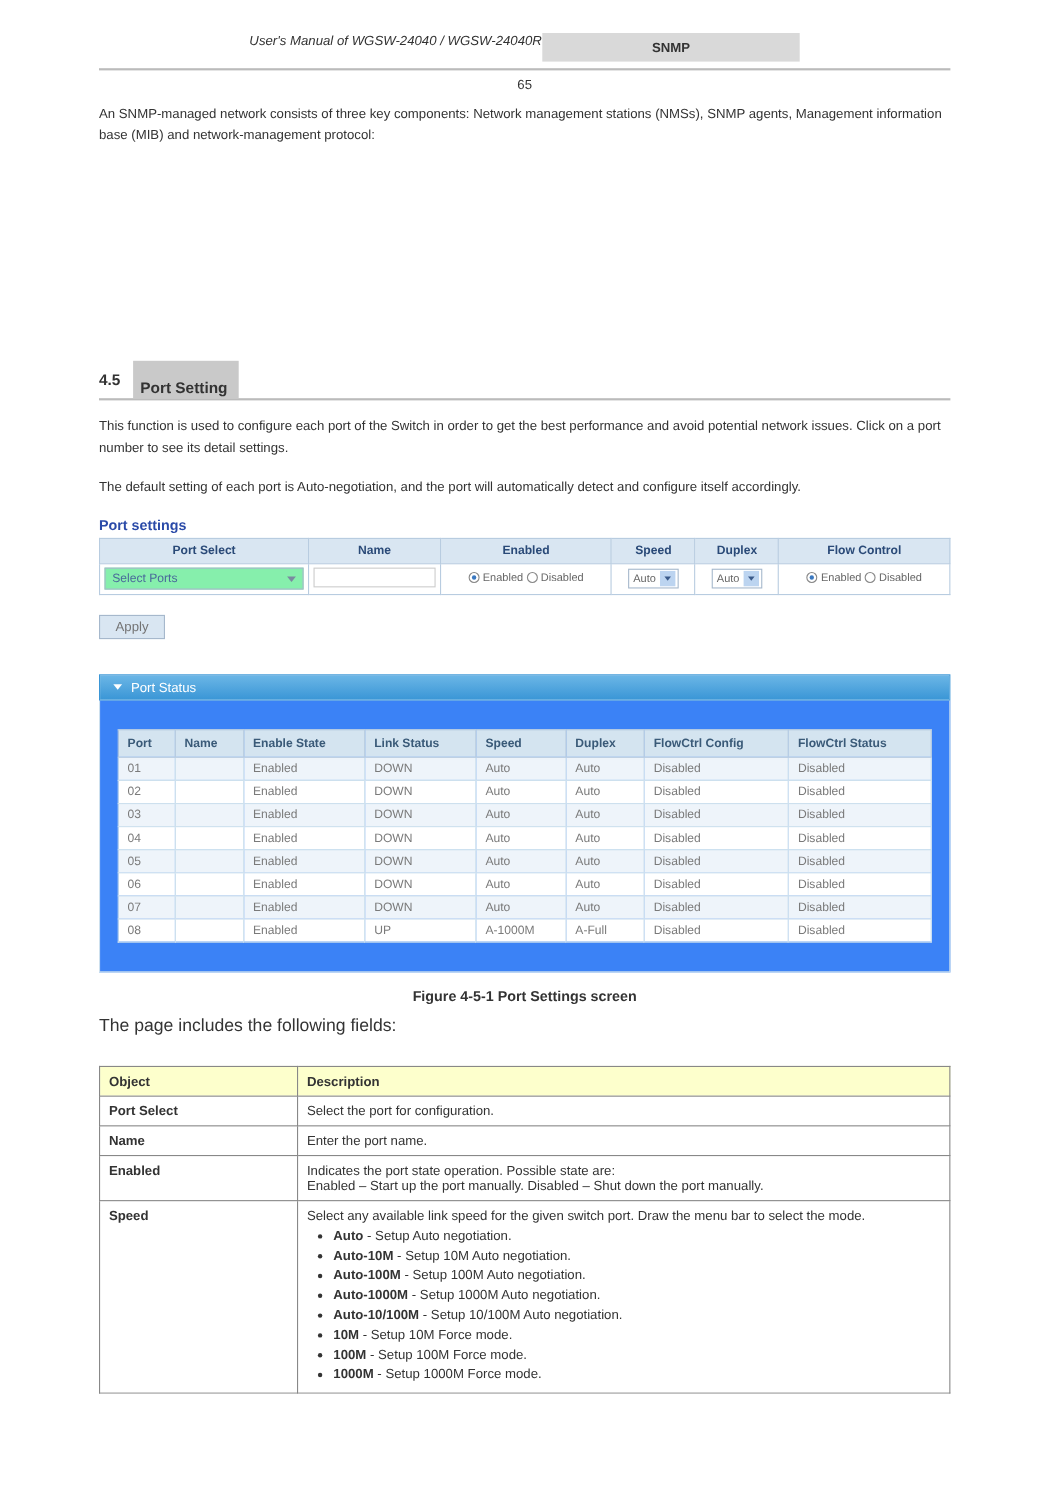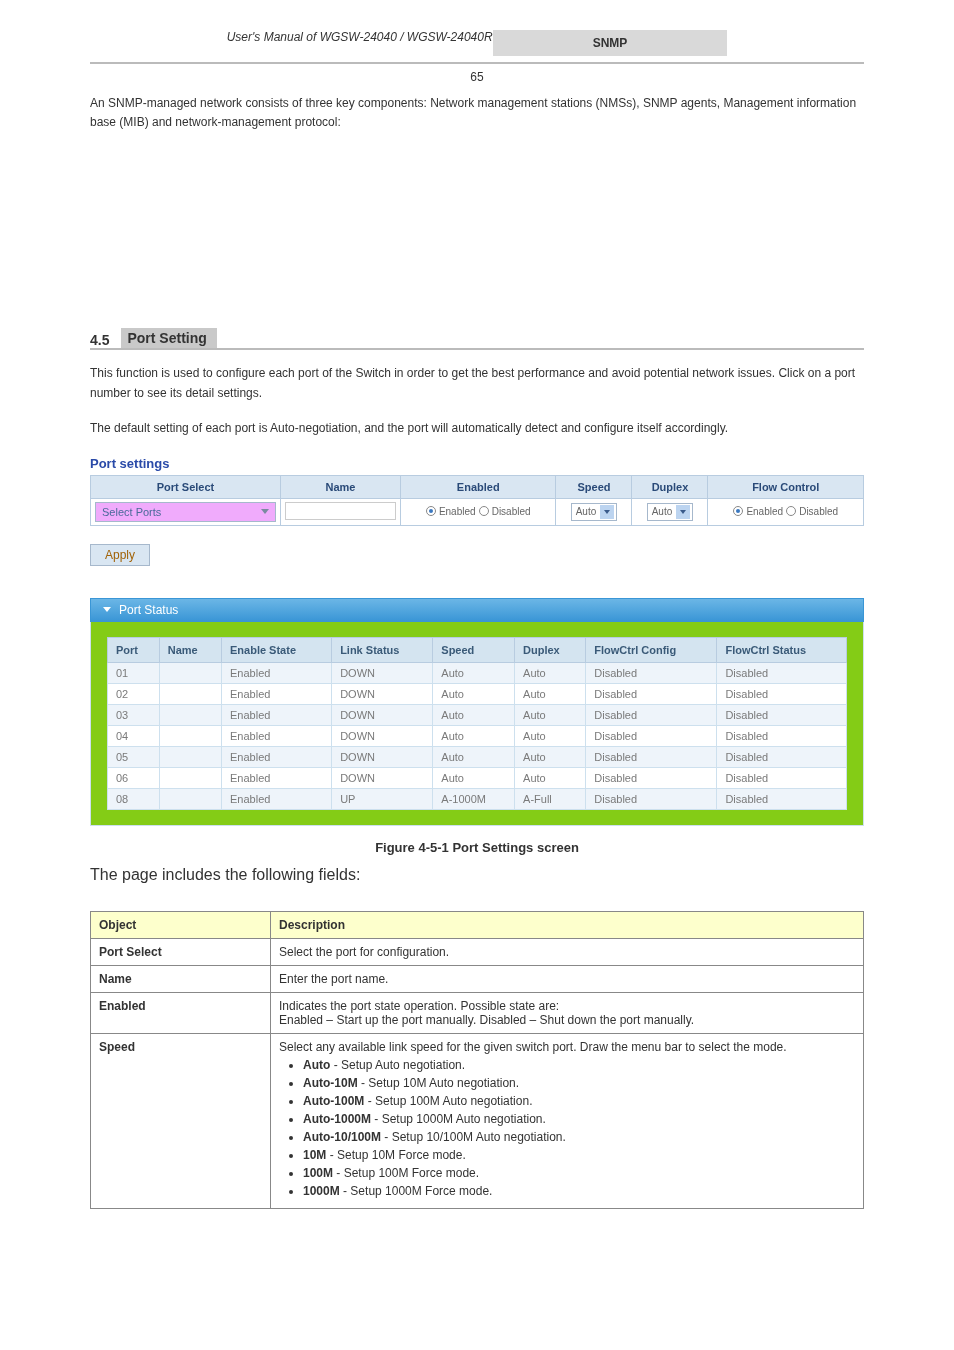--- a/index.html
+++ b/index.html
@@ -26,25 +26,25 @@
     font-size: 12px;
     margin-bottom: 4px;
     font-weight: bold;
   }
   .header-hr { border: none; border-top: 2px solid #bbb; margin: 2px 90px 6px 90px; }
   .header-pagenum { text-align: center; padding: 0 90px; font-size: 12px; color: #333; margin-bottom: 10px; }
 
   .content { padding: 0 90px; }
   .para { font-size: 12px; line-height: 1.6; margin: 10px 0 16px 0; }
 
-  .section-heading-row { display: flex; align-items: flex-end; margin-top: 40px; }
+  .section-heading-row { display: flex; align-items: center; margin-top: 40px; }
   .section-num { font-size: 14px; font-weight: bold; margin-right: 12px; }
   .section-heading-box {
     background: #c9c9c9;
-    padding: 2px 10px 2px 6px;
+    padding: 16px 10px 2px 6px;
     font-size: 14px;
     font-weight: bold;
   }
   .section-heading-hr { border: none; border-top: 2px solid #bbb; margin: 0 0 14px 0; }
 
   .sub-title { color: #2a4aa8; font-weight: bold; font-size: 13px; margin: 18px 0 4px 0; }
 
   
   .ps-table { width: 100%; border-collapse: collapse; border: 1px solid #b8cce0; }
   .ps-table th {
@@ -60,21 +60,21 @@
     border: 1px solid #b8cce0;
     padding: 3px 4px;
     text-align: center;
     font-size: 11px;
     color: #666;
   }
   .select-ports-btn {
     width: 100%;
     height: 20px;
     border: 1px solid #a6b8cc;
-    background: #f0abfc;
+    background: #86efac;
     color: #4a6a9a;
     font-size: 11px;
     text-align: left;
     padding: 0 6px;
     position: relative;
     display: inline-flex;
     align-items: center;
     justify-content: space-between;
   }
   .chev-down {
@@ -105,21 +105,21 @@
   .dd .chev-dd::after {
     content: ""; width: 0; height: 0;
     border-left: 3px solid transparent; border-right: 3px solid transparent;
     border-top: 4px solid #3a5a8a; display: inline-block;
   }
 
   .apply-btn {
     margin: 18px 0 6px 0;
     background: #d9e6f2;
     border: 1px solid #a6b8cc;
-    color: #a16207;
+    color: #737373;
     font-size: 12px;
     padding: 3px 14px;
   }
 
   
   .status-panel { margin-top: 26px; }
   .status-bar {
     height: 24px;
     background: linear-gradient(#6bb6e6, #3a96d6);
     color: #fff;
@@ -128,21 +128,21 @@
     align-items: center;
     padding: 0 12px;
     gap: 8px;
     border: 1px solid #3a96d6;
   }
   .status-bar .tri {
     width: 0; height: 0;
     border-left: 4px solid transparent; border-right: 4px solid transparent;
     border-top: 5px solid #fff; display: inline-block;
   }
-  .status-body { border: 1px solid #cde0ee; border-top: none; padding: 15px 16px; background: #84cc16; }
+  .status-body { border: 1px solid #cde0ee; border-top: none; padding: 26px 16px; background: #3b82f6; }
   .st-table { width: 100%; border-collapse: collapse; }
   .st-table th {
     background: #d4e4f0;
     border: 1px solid #b8cce0;
     text-align: left;
     font-size: 11px;
     font-weight: bold;
     color: #3a5a78;
     padding: 6px 8px;
   }
@@ -321,20 +321,30 @@
               <td></td>
               <td>Enabled</td>
               <td>DOWN</td>
               <td>Auto</td>
               <td>Auto</td>
               <td>Disabled</td>
               <td>Disabled</td>
             </tr>
             <tr>
               <td>06</td>
+              <td></td>
+              <td>Enabled</td>
+              <td>DOWN</td>
+              <td>Auto</td>
+              <td>Auto</td>
+              <td>Disabled</td>
+              <td>Disabled</td>
+            </tr>
+            <tr>
+              <td>07</td>
               <td></td>
               <td>Enabled</td>
               <td>DOWN</td>
               <td>Auto</td>
               <td>Auto</td>
               <td>Disabled</td>
               <td>Disabled</td>
             </tr>
             <tr>
               <td>08</td>

